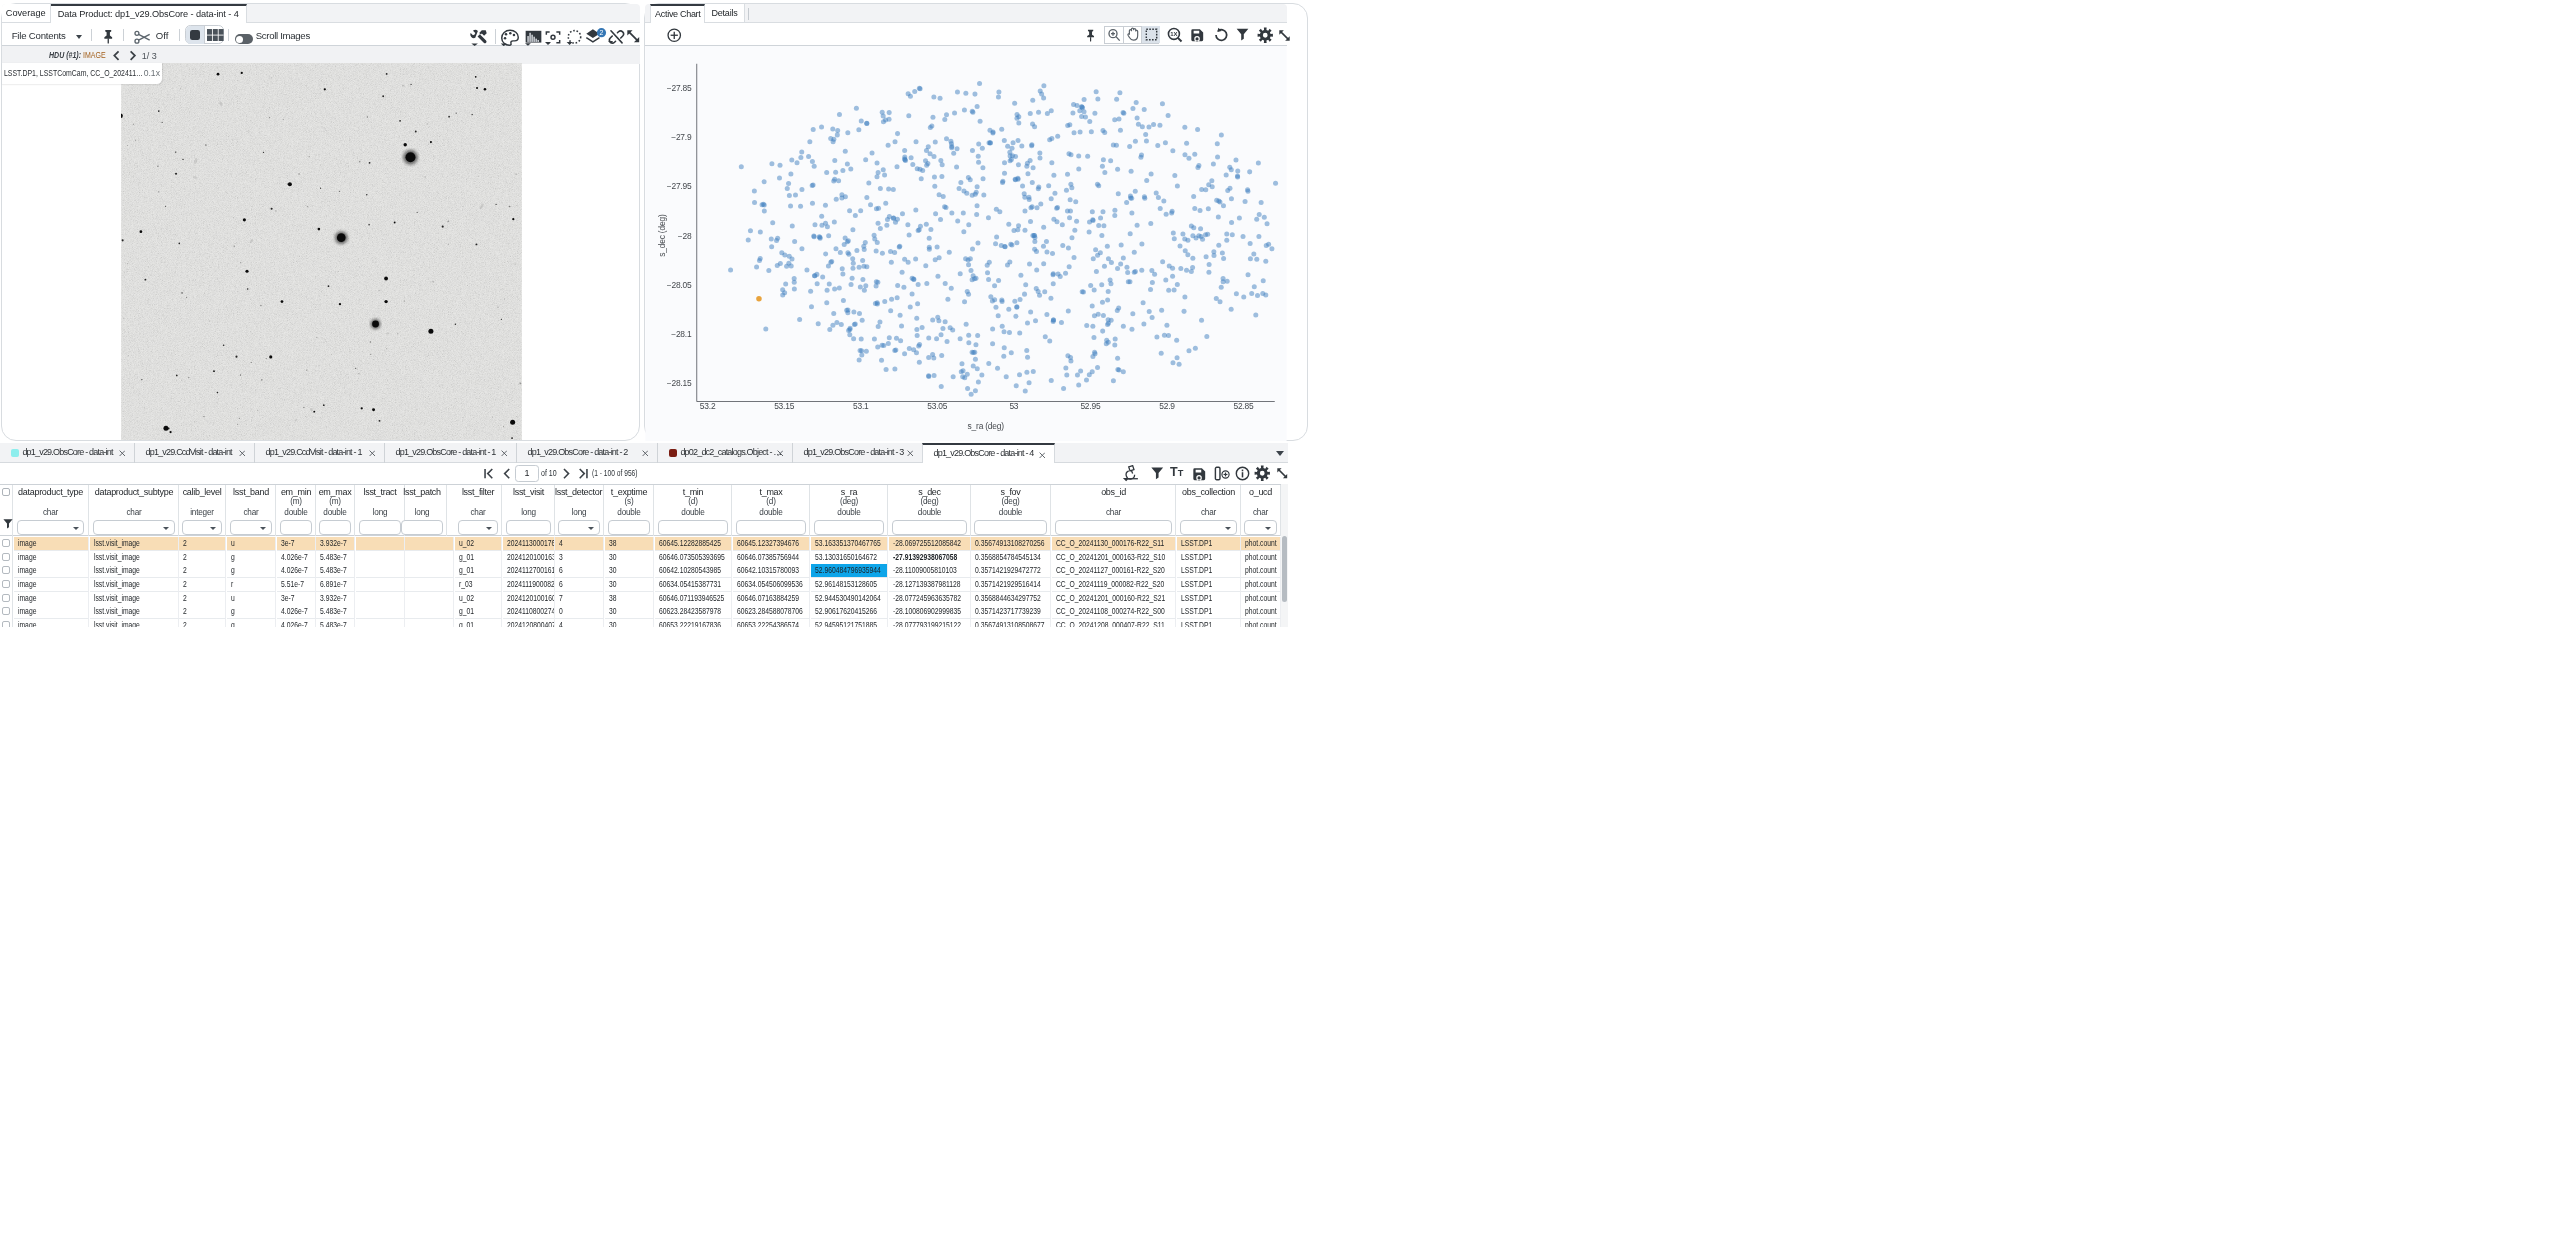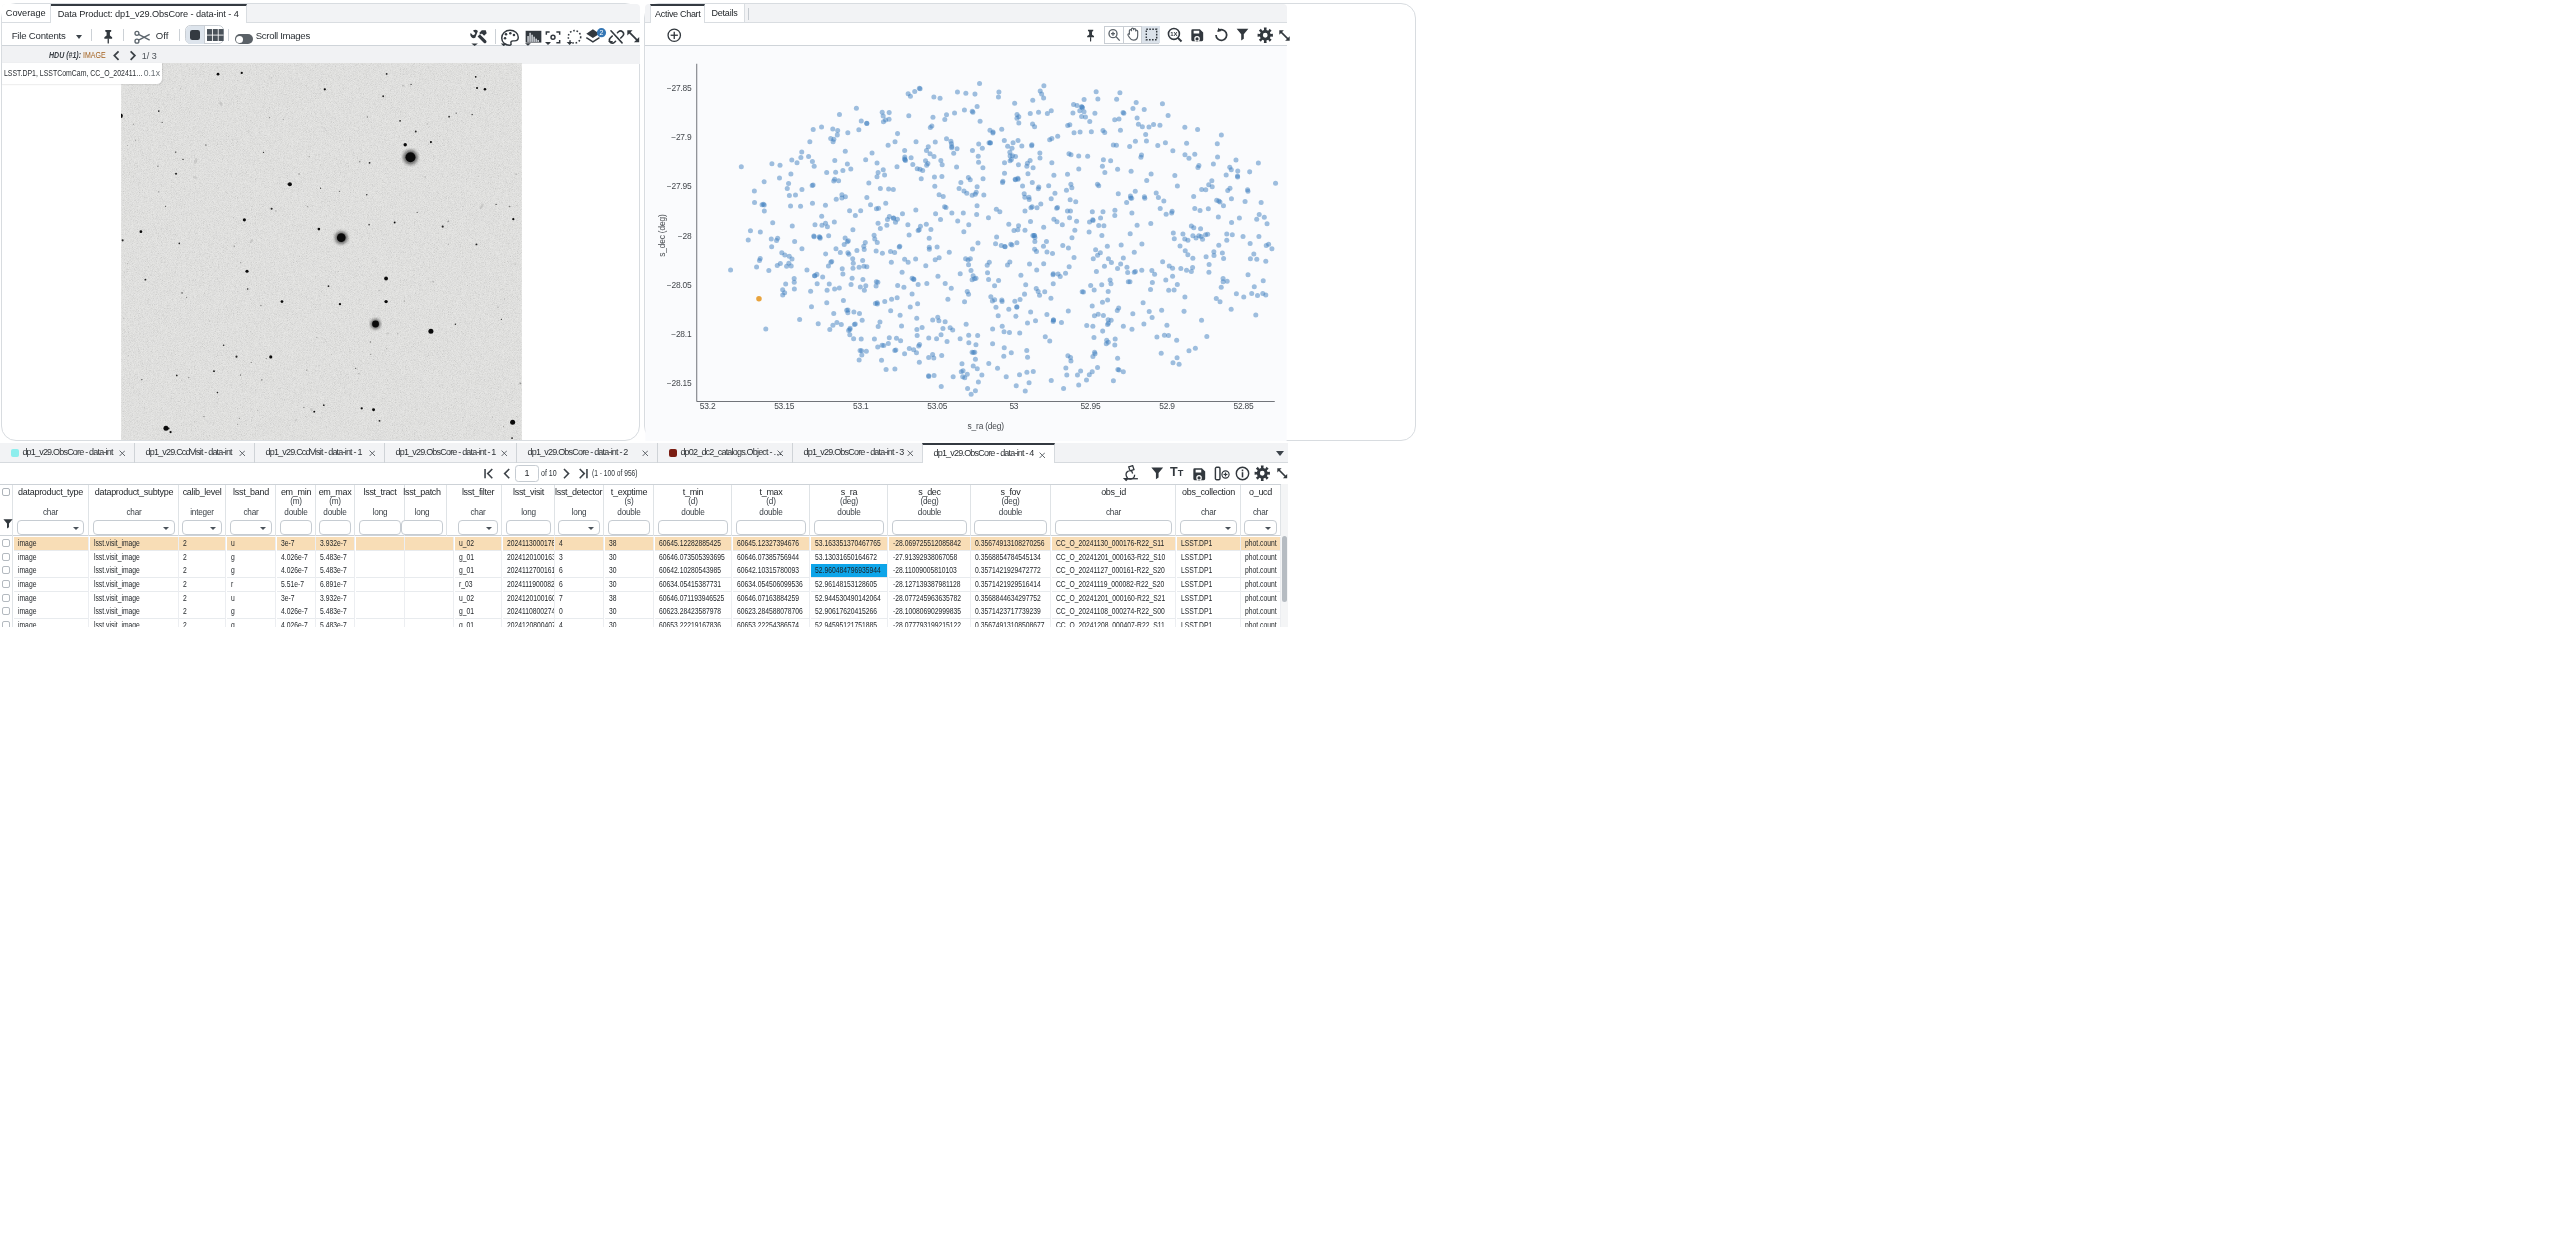--- a/index.html
+++ b/index.html
@@ -323,21 +323,21 @@
         <ellipse cx="197.7" cy="270.4" rx="3.2" ry="1.9" transform="rotate(129 197.7 270.4)" fill="#666" opacity="0.18"></ellipse>
         <ellipse cx="113.1" cy="148.7" rx="4.2" ry="2.1" transform="rotate(116 113.1 148.7)" fill="#666" opacity="0.18"></ellipse>
         <ellipse cx="265.5" cy="541.9" rx="2.5" ry="1.3" transform="rotate(140 265.5 541.9)" fill="#666" opacity="0.18"></ellipse>
 </svg></div>
  <div class="abs" style="left:0; top:59px; width:160px; height:20.4px; background:#fff; border-radius:0 0 5.3px 0; box-shadow:0.7px 0.7px 1.3px rgba(0,0,0,0.08);">
    <span class="abs" style="left:2px; top:4.6px; font-size:9px; color:#2a2e33; white-space:nowrap; transform:scaleX(0.77); transform-origin:0 50%;">LSST.DP1, LSSTComCam, CC_O_202411…</span>
    <span class="abs" style="left:142px; top:4.6px; font-size:8.6px; color:#6b7176;">0.1x</span>
  </div>
 </div>
 
-<div class="card" style="left:644px; top:3.3px; width:772px; height:438px;text-decoration:underline;">
+<div class="card" style="left:644px; top:3.3px; width:664px; height:438px;text-decoration:underline;">
  <div class="abs" style="left:0; top:0; width:642px; height:19px; background:#f2f3f5; border-bottom:0.7px solid #d9dde1; border-radius:4px 4px 0 0;"></div>
  <div class="abs" style="left:5.3px; top:0; width:55px; height:19px; background:#fff; border-left:0.7px solid #d9dde1; border-right:0.7px solid #d9dde1; border-top:2px solid #343a41; font-size:9px; letter-spacing:-0.3px; color:#23272b; line-height:16.5px; text-align:center;">Active Chart</div>
  <div class="abs" style="left:60px; top:0; width:40px; height:19px; background:#fff; border-right:0.7px solid #d9dde1; border-bottom:0.7px solid #d9dde1; font-size:9px; letter-spacing:-0.2px; color:#23272b; line-height:18.5px; text-align:center;">Details</div>
  <div class="abs" style="left:103px; top:3.3px; width:0.7px; height:12.5px; background:#c6cbd0;"></div>
 
  <div class="abs" style="left:0; top:19px; width:642px; height:23px; border-bottom:0.7px solid #cfd4d9; background:#fff;"></div>
  <svg class="abs" style="left:22px; top:24px;" width="14.5" height="14.5" viewBox="0 0 22 22">
    <circle cx="11" cy="11" r="9.4" fill="none" stroke="#32383e" stroke-width="2"></circle>
    <line x1="5.5" y1="11" x2="16.5" y2="11" stroke="#32383e" stroke-width="2"></line>
    <line x1="11" y1="5.5" x2="11" y2="16.5" stroke="#32383e" stroke-width="2"></line>
@@ -1685,21 +1685,21 @@
     <div class="abs" style="left:316px; top:66px; width:39px; height:13.6px; background:#fff; border-bottom:0.7px solid #e8ebee; border-right:0.7px solid #eceef1; font-size:9px; color:#1d2125; line-height:13px; padding-left:4px; white-space:nowrap; overflow:hidden;"><span style="display:inline-block; transform:scaleX(0.75); transform-origin:0 50%;">5.483e-7</span></div>
     <div class="abs" style="left:356px; top:66px; width:49px; height:13.6px; background:#fff; border-bottom:0.7px solid #e8ebee; border-right:0.7px solid #eceef1; font-size:9px; color:#1d2125; line-height:13px; padding-left:4px; white-space:nowrap; overflow:hidden;"><span style="display:inline-block; transform:scaleX(0.75); transform-origin:0 50%;"></span></div>
     <div class="abs" style="left:405px; top:66px; width:49px; height:13.6px; background:#fff; border-bottom:0.7px solid #e8ebee; border-right:0.7px solid #eceef1; font-size:9px; color:#1d2125; line-height:13px; padding-left:4px; white-space:nowrap; overflow:hidden;"><span style="display:inline-block; transform:scaleX(0.75); transform-origin:0 50%;"></span></div>
     <div class="abs" style="left:455px; top:66px; width:47px; height:13.6px; background:#fff; border-bottom:0.7px solid #e8ebee; border-right:0.7px solid #eceef1; font-size:9px; color:#1d2125; line-height:13px; padding-left:4px; white-space:nowrap; overflow:hidden;"><span style="display:inline-block; transform:scaleX(0.75); transform-origin:0 50%;">g_01</span></div>
     <div class="abs" style="left:503px; top:66px; width:52px; height:13.6px; background:#fff; border-bottom:0.7px solid #e8ebee; border-right:0.7px solid #eceef1; font-size:9px; color:#1d2125; line-height:13px; padding-left:4px; white-space:nowrap; overflow:hidden;"><span style="display:inline-block; transform:scaleX(0.75); transform-origin:0 50%;">2024120100163</span></div>
     <div class="abs" style="left:555px; top:66px; width:49px; height:13.6px; background:#fff; border-bottom:0.7px solid #e8ebee; border-right:0.7px solid #eceef1; font-size:9px; color:#1d2125; line-height:13px; padding-left:4px; white-space:nowrap; overflow:hidden;"><span style="display:inline-block; transform:scaleX(0.75); transform-origin:0 50%;">3</span></div>
     <div class="abs" style="left:605px; top:66px; width:49px; height:13.6px; background:#fff; border-bottom:0.7px solid #e8ebee; border-right:0.7px solid #eceef1; font-size:9px; color:#1d2125; line-height:13px; padding-left:4px; white-space:nowrap; overflow:hidden;"><span style="display:inline-block; transform:scaleX(0.75); transform-origin:0 50%;">30</span></div>
     <div class="abs" style="left:655px; top:66px; width:77px; height:13.6px; background:#fff; border-bottom:0.7px solid #e8ebee; border-right:0.7px solid #eceef1; font-size:9px; color:#1d2125; line-height:13px; padding-left:4px; white-space:nowrap; overflow:hidden;"><span style="display:inline-block; transform:scaleX(0.75); transform-origin:0 50%;">60646.073505393695</span></div>
     <div class="abs" style="left:733px; top:66px; width:77px; height:13.6px; background:#fff; border-bottom:0.7px solid #e8ebee; border-right:0.7px solid #eceef1; font-size:9px; color:#1d2125; line-height:13px; padding-left:4px; white-space:nowrap; overflow:hidden;"><span style="display:inline-block; transform:scaleX(0.75); transform-origin:0 50%;">60646.07385756944</span></div>
     <div class="abs" style="left:811px; top:66px; width:77px; height:13.6px; background:#fff; border-bottom:0.7px solid #e8ebee; border-right:0.7px solid #eceef1; font-size:9px; color:#1d2125; line-height:13px; padding-left:4px; white-space:nowrap; overflow:hidden;"><span style="display:inline-block; transform:scaleX(0.75); transform-origin:0 50%;">53.13031650164672</span></div>
-    <div class="abs" style="left:889px; top:66px; width:82px; height:13.6px; background:#fff; border-bottom:0.7px solid #e8ebee; border-right:0.7px solid #eceef1; font-size:9px; color:#1d2125; line-height:13px; padding-left:4px; white-space:nowrap; overflow:hidden;"><span style="display:inline-block; transform:scaleX(0.75); transform-origin:0 50%;">-27.91392938067058</span></div>
+    <div class="abs" style="left:889px; top:66px; width:82px; height:13.6px; background:#fff; border-bottom:0.7px solid #e8ebee; border-right:0.7px solid #eceef1; font-size:9px; color:#1d2125; line-height:13px; padding-left:4px; white-space:nowrap; overflow:hidden;font-weight:bold;"><span style="display:inline-block; transform:scaleX(0.75); transform-origin:0 50%;">-27.91392938067058</span></div>
     <div class="abs" style="left:971px; top:66px; width:80px; height:13.6px; background:#fff; border-bottom:0.7px solid #e8ebee; border-right:0.7px solid #eceef1; font-size:9px; color:#1d2125; line-height:13px; padding-left:4px; white-space:nowrap; overflow:hidden;"><span style="display:inline-block; transform:scaleX(0.75); transform-origin:0 50%;">0.3568854784545134</span></div>
     <div class="abs" style="left:1052px; top:66px; width:124px; height:13.6px; background:#fff; border-bottom:0.7px solid #e8ebee; border-right:0.7px solid #eceef1; font-size:9px; color:#1d2125; line-height:13px; padding-left:4px; white-space:nowrap; overflow:hidden;"><span style="display:inline-block; transform:scaleX(0.75); transform-origin:0 50%;">CC_O_20241201_000163-R22_S10</span></div>
     <div class="abs" style="left:1177px; top:66px; width:64px; height:13.6px; background:#fff; border-bottom:0.7px solid #e8ebee; border-right:0.7px solid #eceef1; font-size:9px; color:#1d2125; line-height:13px; padding-left:4px; white-space:nowrap; overflow:hidden;"><span style="display:inline-block; transform:scaleX(0.75); transform-origin:0 50%;">LSST.DP1</span></div>
     <div class="abs" style="left:1241px; top:66px; width:40px; height:13.6px; background:#fff; border-bottom:0.7px solid #e8ebee; border-right:0.7px solid #eceef1; font-size:9px; color:#1d2125; line-height:13px; padding-left:4px; white-space:nowrap; overflow:hidden;"><span style="display:inline-block; transform:scaleX(0.75); transform-origin:0 50%;">phot.count</span></div>
     <div class="abs" style="left:2px; top:81px; width:8px; height:8px; border:1px solid #b4bac0; border-radius:2px; background:#fff;"></div>
     <div class="abs" style="left:13.5px; top:79px; width:75px; height:13.6px; background:#fff; border-bottom:0.7px solid #e8ebee; border-right:0.7px solid #eceef1; font-size:9px; color:#1d2125; line-height:13px; padding-left:4px; white-space:nowrap; overflow:hidden;"><span style="display:inline-block; transform:scaleX(0.75); transform-origin:0 50%;">image</span></div>
     <div class="abs" style="left:90px; top:79px; width:89px; height:13.6px; background:#fff; border-bottom:0.7px solid #e8ebee; border-right:0.7px solid #eceef1; font-size:9px; color:#1d2125; line-height:13px; padding-left:4px; white-space:nowrap; overflow:hidden;"><span style="display:inline-block; transform:scaleX(0.75); transform-origin:0 50%;">lsst.visit_image</span></div>
     <div class="abs" style="left:179px; top:79px; width:47px; height:13.6px; background:#fff; border-bottom:0.7px solid #e8ebee; border-right:0.7px solid #eceef1; font-size:9px; color:#1d2125; line-height:13px; padding-left:4px; white-space:nowrap; overflow:hidden;"><span style="display:inline-block; transform:scaleX(0.75); transform-origin:0 50%;">2</span></div>
     <div class="abs" style="left:227px; top:79px; width:49px; height:13.6px; background:#fff; border-bottom:0.7px solid #e8ebee; border-right:0.7px solid #eceef1; font-size:9px; color:#1d2125; line-height:13px; padding-left:4px; white-space:nowrap; overflow:hidden;"><span style="display:inline-block; transform:scaleX(0.75); transform-origin:0 50%;">g</span></div>
     <div class="abs" style="left:277px; top:79px; width:39px; height:13.6px; background:#fff; border-bottom:0.7px solid #e8ebee; border-right:0.7px solid #eceef1; font-size:9px; color:#1d2125; line-height:13px; padding-left:4px; white-space:nowrap; overflow:hidden;"><span style="display:inline-block; transform:scaleX(0.75); transform-origin:0 50%;">4.026e-7</span></div>

